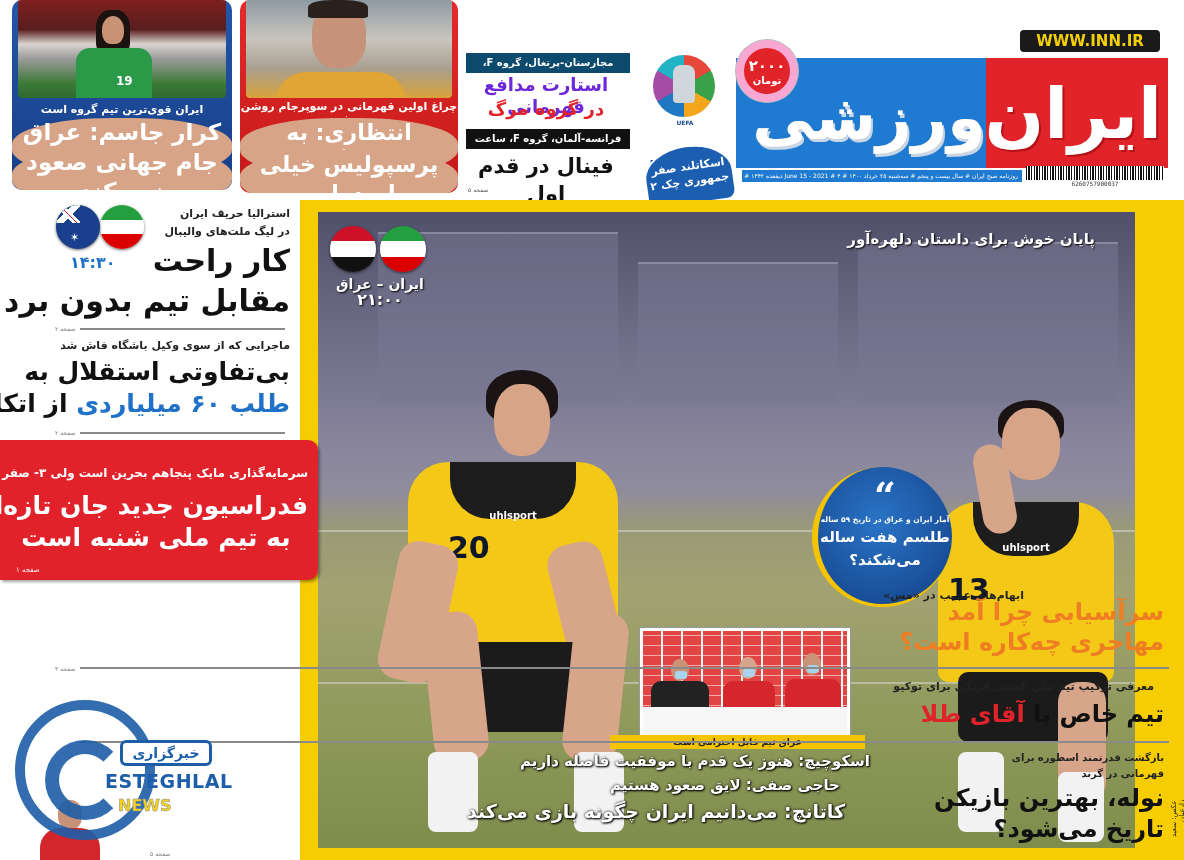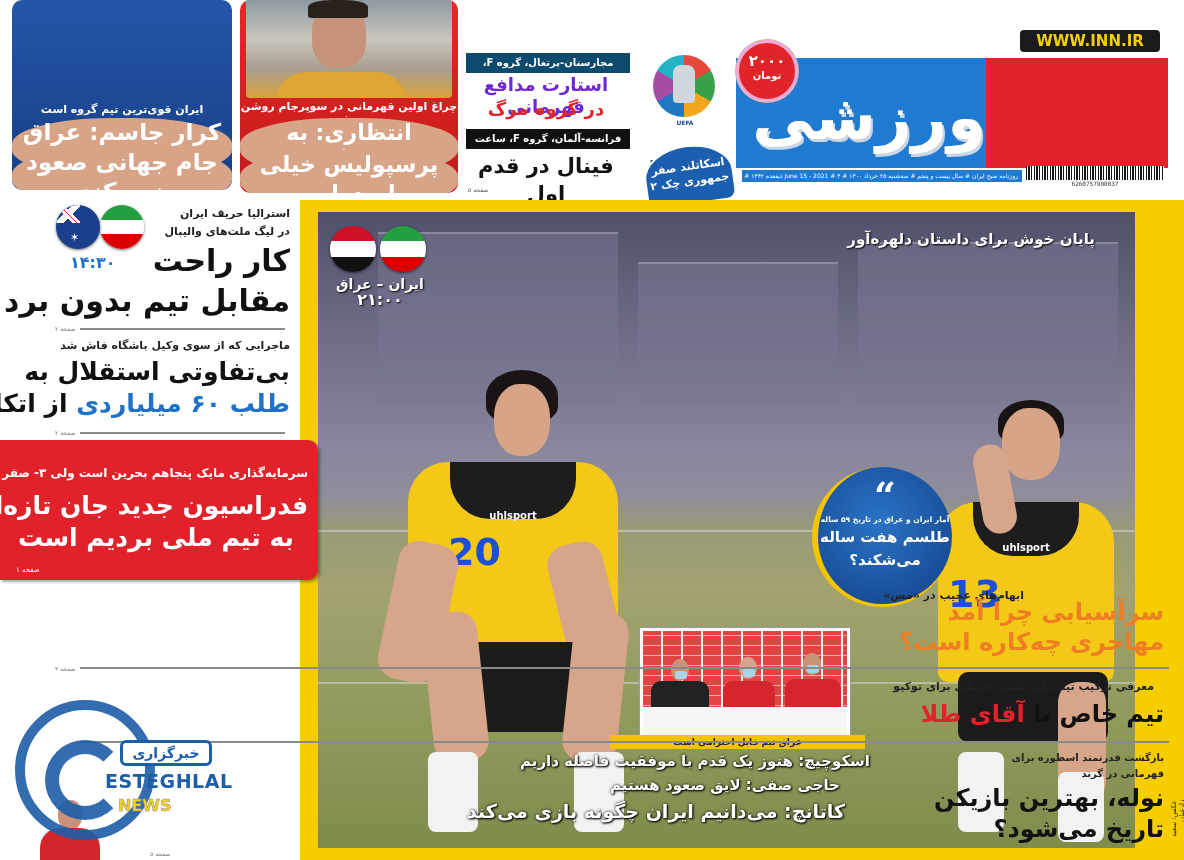--- a/index.html
+++ b/index.html
@@ -27,21 +27,21 @@
   #euro-logo { position: absolute; left: 645px; top: 55px; width: 80px; height: 95px; }
   #euro-badge { position: absolute; left: 644px; top: 145px; width: 90px; height: 60px; background: #1c5fb0; border-radius: 50% 50% 10px 10px; border: 2px solid #fff; color: #fff; font-size: 11px; font-weight: bold; text-align: center; padding-top: 12px; line-height: 15px; transform: rotate(-8deg); }
 
   
   #masthead { position: absolute; left: 736px; top: 30px; width: 432px; height: 160px; }
   #url-box { position: absolute; right: 8px; top: 0; width: 140px; height: 22px; background: #1a1a1a; border-radius: 4px; color: #f4d000; font-weight: bold; font-size: 15px; text-align: center; line-height: 22px; direction: ltr; font-family: "DejaVu Sans", sans-serif; }
   #logo-red { position: absolute; right: 0; top: 28px; width: 182px; height: 110px; background: #e1232a; }
   #logo-blue { position: absolute; left: 0; top: 28px; width: 255px; height: 110px; background: #1f7ad2; }
   #logo-text-red { position: absolute; right: 6px; top: 30px; width: 170px; height: 108px; color: #fff; font-size: 70px; font-weight: bold; text-align: center; line-height: 108px; text-shadow: 2px 2px 0 #b51218; }
   #logo-text-blue { position: absolute; left: 8px; top: 38px; width: 250px; height: 100px; color: #fff; font-size: 62px; font-weight: bold; text-align: center; line-height: 100px; text-shadow: 0 0 0 #aaa, 2px 3px 0 #c9d6e6; }
-  #price-badge { position: absolute; left: 0; top: 10px; width: 62px; height: 62px; border-radius: 50%; background: #e1232a; border: 3px solid #f9a8d4; box-shadow: 0 0 0 1px #bbb; color: #fff; font-weight: bold; text-align: center; }
+  #price-badge { position: absolute; left: 0; top: 10px; width: 62px; height: 62px; border-radius: 50%; background: #e1232a; border: 8px solid #f9a8d4; box-shadow: 0 0 0 1px #bbb; color: #fff; font-weight: bold; text-align: center; }
   #price-badge .num { font-size: 15px; display: block; margin-top: 9px; }
   #price-badge .cur { font-size: 10px; display: block; }
   #dateline { position: absolute; left: 6px; top: 140px; width: 280px; height: 12px; background: #1f7ad2; color: #fff; font-size: 6px; line-height: 12px; padding-right: 4px; white-space: nowrap; overflow: hidden; }
   #barcode { position: absolute; right: 4px; top: 136px; width: 138px; height: 22px; }
   #barcode .bars { height: 14px; background: repeating-linear-gradient(90deg, #111 0 1px, #fff 1px 2px, #111 2px 4px, #fff 4px 5px, #111 5px 6px, #fff 6px 8px); }
   #barcode .nums { font-size: 6px; color: #333; direction: ltr; text-align: center; font-family: "DejaVu Sans Mono", monospace; }
 
   
   #main-frame { position: absolute; left: 300px; top: 200px; width: 884px; height: 660px; background: #f5cd00; }
   #main-photo { position: absolute; left: 318px; top: 212px; width: 817px; height: 636px; overflow: hidden;
@@ -53,21 +53,21 @@
   .headline-main { position: absolute; right: 30px; top: 36px; color: #f9c90f; font-weight: bold; font-size: 66px; line-height: 86px; -webkit-text-stroke: 3px #111; paint-order: stroke fill; text-shadow: 3px 3px 0 #111; letter-spacing: -1px; white-space: nowrap; }
 
   .flag { position: absolute; width: 46px; height: 46px; border-radius: 50%; overflow: hidden; box-shadow: 0 1px 3px rgba(0,0,0,0.6); }
   .flag .s { height: 33.3%; }
   .match-label { position: absolute; color: #fff; font-weight: bold; text-align: center; font-size: 14px; line-height: 16px; text-shadow: 1px 1px 2px #000; }
 
   
   .jersey { position: absolute; background: #f3c816; border-radius: 40px 40px 10px 10px; }
   .jersey .yoke { position: absolute; left: 20%; right: 20%; top: 0; height: 30%; background: #1d1d1d; border-radius: 0 0 40px 40px; }
   .jersey .brand { position: absolute; left: 0; right: 0; text-align: center; color: #fff; font-size: 10px; font-weight: bold; direction: ltr; }
-  .jersey .num { position: absolute; color: #1d4ed8; font-size: 38px; font-weight: bold; direction: ltr; text-align: center; }
+  .jersey .num { position: absolute; color: #0f172a; font-size: 30px; font-weight: bold; direction: ltr; text-align: center; }
   .head { position: absolute; border-radius: 45% 45% 45% 45%; background: #d8a487; }
   .hair { position: absolute; border-radius: 50% 50% 30% 30%; background: #1a1414; }
   .limb { position: absolute; background: #d7a58a; border-radius: 20px; }
   .shorts { position: absolute; background: #1b1b1b; border-radius: 10px; }
   .sock { position: absolute; background: #f2f2f2; border-radius: 8px; }
 
   
   #quote { position: absolute; left: 812px; top: 467px; width: 140px; height: 140px; border-radius: 50%; background: radial-gradient(circle at 45% 40%, #2a74c6, #123f86); border-left: 6px solid #f5c400; border-bottom: 3px solid #f5c400; color: #fff; text-align: center; }
   #quote .qmark { font-size: 38px; font-weight: bold; line-height: 34px; margin-top: 12px; font-family: "DejaVu Serif", serif; }
   #quote .qk { font-size: 7.5px; font-weight: bold; margin-top: 2px; }
@@ -106,20 +106,26 @@
   #wm .swirl { position: absolute; left: 20px; top: 30px; width: 80px; height: 80px; border-radius: 50%; border: 14px solid #1d5ea8; border-right-color: transparent; }
   #wm-text1 { position: absolute; left: 120px; top: 740px; width: 92px; height: 26px; background: #fff; border: 3px solid #1d5ea8; border-radius: 6px; color: #1d5ea8; font-weight: bold; font-size: 14px; text-align: center; line-height: 20px; }
   #wm-text2 { position: absolute; left: 105px; top: 770px; color: #1d5ea8; font-weight: bold; font-size: 19px; direction: ltr; letter-spacing: 0.5px; }
   #wm-text3 { position: absolute; left: 118px; top: 796px; color: #f5d21c; font-weight: bold; font-size: 16px; direction: ltr; -webkit-text-stroke: 0.5px #888; }
   #wm-player { position: absolute; left: 40px; top: 800px; width: 60px; height: 60px; }
 </style>
 </head>
 <body>
 
 <div class="topbox" id="box-iraq">
+  <div class="photo">
+    <div class="player-sil" style="left:78px;top:10px;width:34px;height:42px;background:#1c1210;border-radius:40% 40% 20% 20%;"></div>
+    <div class="player-sil" style="left:84px;top:16px;width:22px;height:28px;background:#c89274;"></div>
+    <div class="player-sil" style="left:58px;top:48px;width:76px;height:52px;background:#2a9a48;border-radius:14px 14px 0 0;"></div>
+    <div style="position:absolute;left:98px;top:74px;color:#fff;font-size:12px;font-weight:bold;direction:ltr;">19</div>
+  </div>
   <div class="kicker" style="top:103px;">ایران قوی‌ترین تیم گروه است</div>
   <div class="head" style="top:118px;">کرار جاسم: عراق به</div>
   <div class="head" style="top:148px;">جام جهانی صعود نمی‌کند</div>
 </div>
 
 <div class="topbox" id="box-persp">
   <div class="photo">
     <div class="player-sil" style="left:66px;top:2px;width:54px;height:66px;background:#c7927a;border-radius:45% 45% 40% 40%;"></div>
     <div class="player-sil" style="left:62px;top:0;width:60px;height:18px;background:#2a211d;border-radius:40% 40% 10% 10%;"></div>
     <div class="player-sil" style="left:30px;top:72px;width:130px;height:30px;background:#e0a534;border-radius:30px 30px 0 0;"></div>
@@ -148,20 +154,21 @@
 <div id="euro-badge">
   <div>اسکاتلند صفر</div>
   <div>جمهوری چک ۲</div>
 </div>
 
 <div id="masthead">
   <div id="url-box">WWW.INN.IR</div>
   <div id="logo-blue"></div>
   <div id="logo-red"></div>
   <div id="logo-text-blue">ورزشی</div>
+  <div id="logo-text-red">ایران</div>
   <div id="price-badge">
     <span class="num">۲۰۰۰</span>
     <span class="cur">تومان</span>
   </div>
   <div id="dateline">روزنامه صبح ایران # سال بیست و پنجم # سه‌شنبه ۲۵ خرداد ۱۴۰۰ # June 15 - 2021 # ۴ ذیقعده ۱۴۴۲ # شماره ۶۷۸۲</div>
   <div id="barcode">
     <div class="bars"></div>
     <div class="nums">6260757900037</div>
   </div>
 </div>
@@ -274,21 +281,21 @@
     <span class="blue">۶۰ میلیاردی</span>
     <span>از اتکا</span>
   </div>
   <div class="lc-page" style="top:234px;">صفحه ۲</div>
   <div class="lc-sep" style="top:237px;"></div>
 </div>
 
 <div id="red-box">
   <div class="k" style="top:26px;">سرمایه‌گذاری مایک پنجاهم بحرین است ولی ۳- صفر بردیم</div>
   <div class="h" style="top:50px;">فدراسیون جدید جان تازه‌ای</div>
-  <div class="h" style="top:82px;">به تیم ملی بردیم است</div>
+  <div class="h" style="top:82px;">به تیم ملی شنبه است</div>
   <div class="pg">صفحه ۱</div>
 </div>
 
 <div class="lc-kicker" style="top:589px;right:160px;">ابهام‌های عجیب در «مس»</div>
 <div class="lc-head orange" style="top:598px;right:20px;font-size:24px;">سرآسیابی چرا آمد</div>
 <div class="lc-head orange" style="top:628px;right:20px;font-size:24px;">مهاجری چه‌کاره است؟</div>
 <div class="lc-page" style="top:665px;">صفحه ۳</div>
 <div class="lc-sep" style="top:667px;"></div>
 
 <div class="lc-kicker" style="top:680px;right:30px;">معرفی ترکیب تیم ملی کشتی فرنگی برای توکیو</div>

